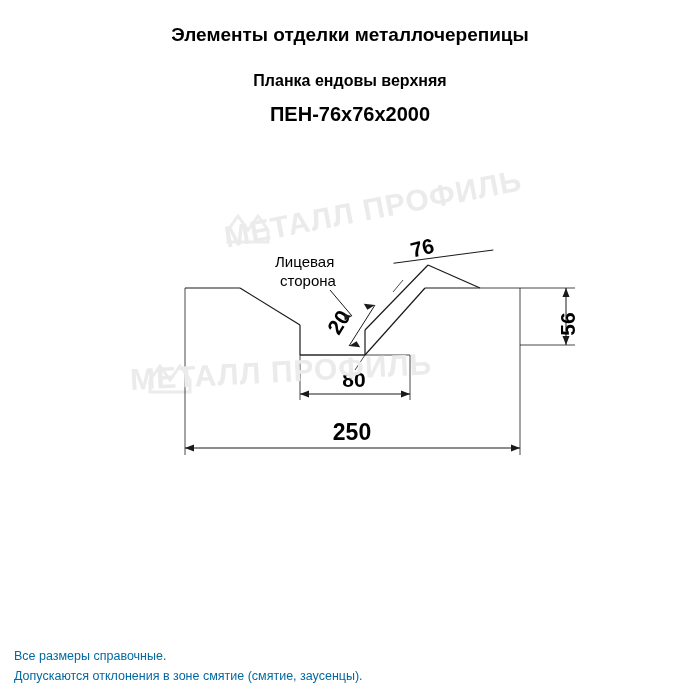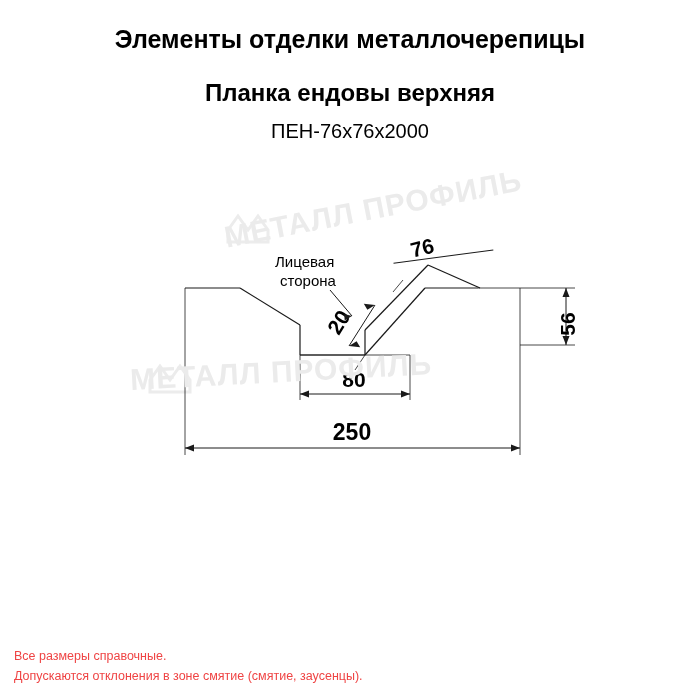--- a/index.html
+++ b/index.html
@@ -21,40 +21,40 @@
     width: 700px;
     height: 700px;
   }
 
   .title-block {
     text-align: center;
     padding-top: 24px;
   }
 
   .main-title {
-    font-size: 25px;
+    font-size: 19px;
     font-weight: bold;
     letter-spacing: 0px;
     color: #000;
     margin: 0;
     line-height: 1.2;
   }
 
   .sub-title {
-    font-size: 24px;
+    font-size: 16px;
     font-weight: bold;
     color: #000;
     margin: 0;
     padding-top: 24px;
     line-height: 1.25;
   }
 
   .code-title {
     font-size: 20px;
-    font-weight: normal;
+    font-weight: bold;
     color: #000;
     margin: 0;
     padding-top: 11px;
     line-height: 1.25;
   }
 
   .drawing-area {
     position: absolute;
     left: 0;
     top: 170px;
@@ -93,21 +93,21 @@
     font-size: 30px;
     transform: rotate(-3deg);
   }
 
   .footer {
     position: absolute;
     left: 14px;
     bottom: 14px;
     font-size: 12.5px;
     line-height: 1.55;
-    color: #ef4444;
+    color: #0369a1;
   }
 
   .footer div {
     white-space: nowrap;
   }
 
   svg text {
     font-family: "Liberation Sans", sans-serif;
     fill: #000;
   }

